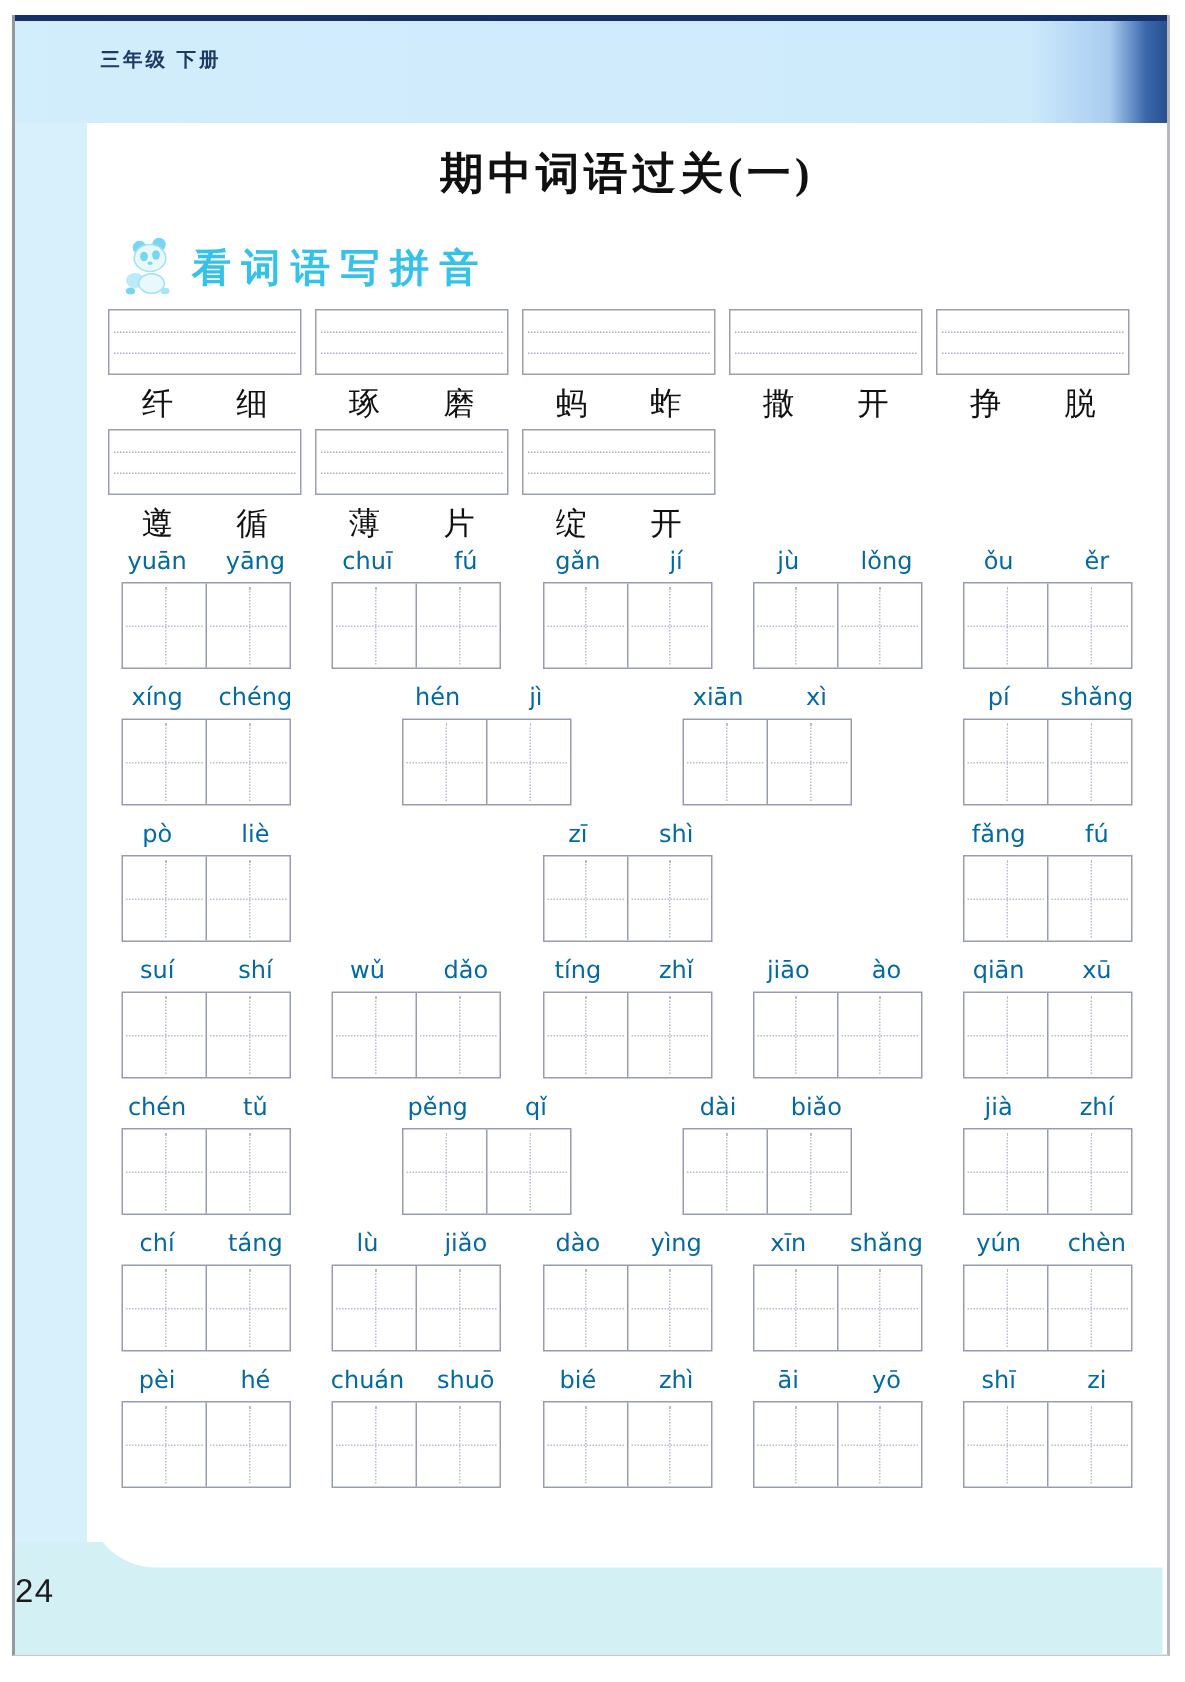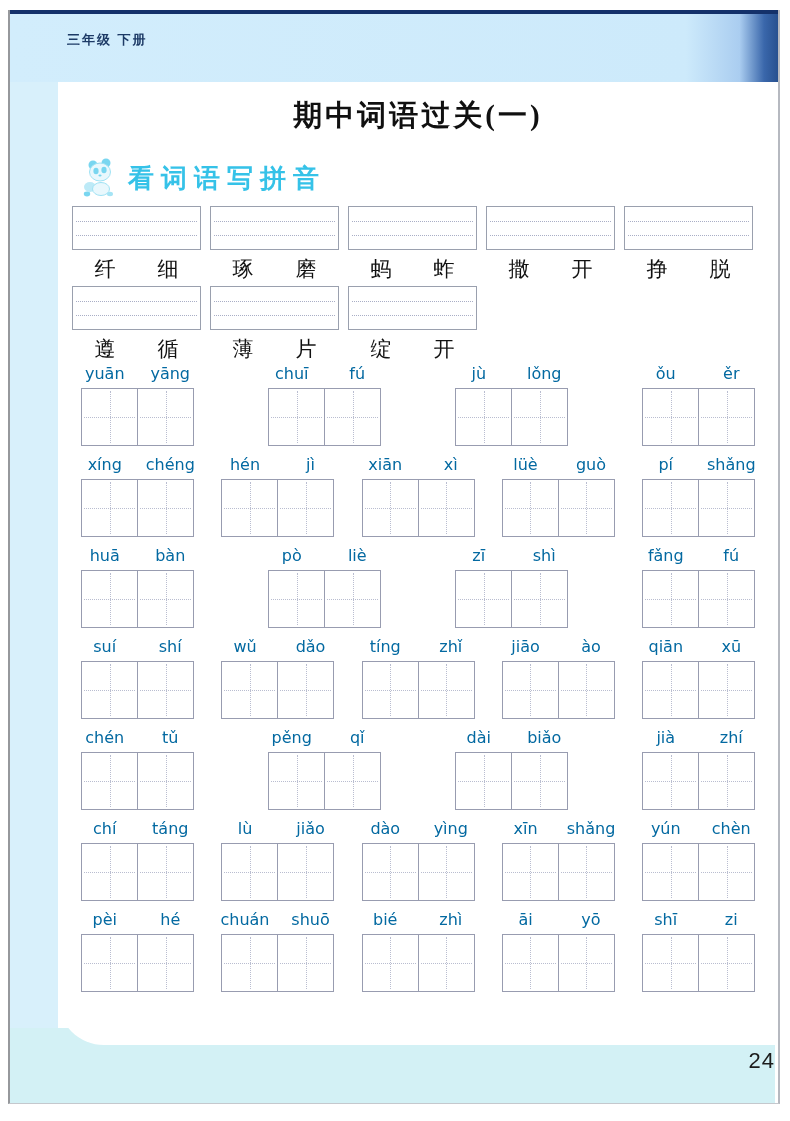--- a/index.html
+++ b/index.html
@@ -15,21 +15,21 @@
               background:linear-gradient(90deg,#d2edfc 0%,#cdeafb 88%,#aacdf0 95%,#3a67ab 98.2%,#27508f 100%);
               z-index:3; }
   .hdr { position:absolute; left:57px; top:17px; font-size:13px; font-weight:bold;
          color:#1d3a66; letter-spacing:2px; }
 
   .stripe-left { position:absolute; left:0; top:72px; width:48px; bottom:0;
                  background:#d8f0fb; z-index:0; }
 
   .band-bottom { position:absolute; left:0; right:3px; bottom:0; height:75px;
                  background:#d3f1f5; z-index:1; }
-  .pageno { position:absolute; top:20px; left:0; width:100%; text-align:right;
+  .pageno { position:absolute; top:20px; left:0; width:100%; text-align:left;
             font-size:22px; color:#1c1c1c; letter-spacing:1px; }
 
   .content { position:absolute; left:48px; top:72px; right:0; bottom:58px;
              background:#ffffff; border-bottom-left-radius:46px; z-index:2;
              padding:0 14px 0 14px; }
 
   .title { text-align:center; margin-top:14px; height:42px;
            font-family:"Liberation Serif","DejaVu Serif",serif;
            font-size:29px; font-weight:bold; color:#101010; letter-spacing:3px; }
 
@@ -217,20 +217,36 @@
                 <div class="dh"></div>
               </div>
               <div class="cellq">
                 <div class="dv"></div>
                 <div class="dh"></div>
               </div>
             </div>
           </div>
           <div class="g-cell">
             <div class="g-pinyin">
+              <span>gǎn</span>
+              <span>jí</span>
+            </div>
+            <div class="char-box">
+              <div class="cellq">
+                <div class="dv"></div>
+                <div class="dh"></div>
+              </div>
+              <div class="cellq">
+                <div class="dv"></div>
+                <div class="dh"></div>
+              </div>
+            </div>
+          </div>
+          <div class="g-cell">
+            <div class="g-pinyin">
               <span>jù</span>
               <span>lǒng</span>
             </div>
             <div class="char-box">
               <div class="cellq">
                 <div class="dv"></div>
                 <div class="dh"></div>
               </div>
               <div class="cellq">
                 <div class="dv"></div>
@@ -299,70 +315,38 @@
                 <div class="dh"></div>
               </div>
               <div class="cellq">
                 <div class="dv"></div>
                 <div class="dh"></div>
               </div>
             </div>
           </div>
           <div class="g-cell">
             <div class="g-pinyin">
-              <span>lüè</span>
-              <span>guò</span>
-            </div>
-            <div class="char-box">
-              <div class="cellq">
-                <div class="dv"></div>
-                <div class="dh"></div>
-              </div>
-              <div class="cellq">
-                <div class="dv"></div>
-                <div class="dh"></div>
-              </div>
-            </div>
-          </div>
-          <div class="g-cell">
-            <div class="g-pinyin">
               <span>pí</span>
               <span>shǎng</span>
             </div>
             <div class="char-box">
               <div class="cellq">
                 <div class="dv"></div>
                 <div class="dh"></div>
               </div>
               <div class="cellq">
                 <div class="dv"></div>
                 <div class="dh"></div>
               </div>
             </div>
           </div>
         </div>
         <div class="g-row">
           <div class="g-cell">
             <div class="g-pinyin">
-              <span>huā</span>
-              <span>bàn</span>
-            </div>
-            <div class="char-box">
-              <div class="cellq">
-                <div class="dv"></div>
-                <div class="dh"></div>
-              </div>
-              <div class="cellq">
-                <div class="dv"></div>
-                <div class="dh"></div>
-              </div>
-            </div>
-          </div>
-          <div class="g-cell">
-            <div class="g-pinyin">
               <span>pò</span>
               <span>liè</span>
             </div>
             <div class="char-box">
               <div class="cellq">
                 <div class="dv"></div>
                 <div class="dh"></div>
               </div>
               <div class="cellq">
                 <div class="dv"></div>

